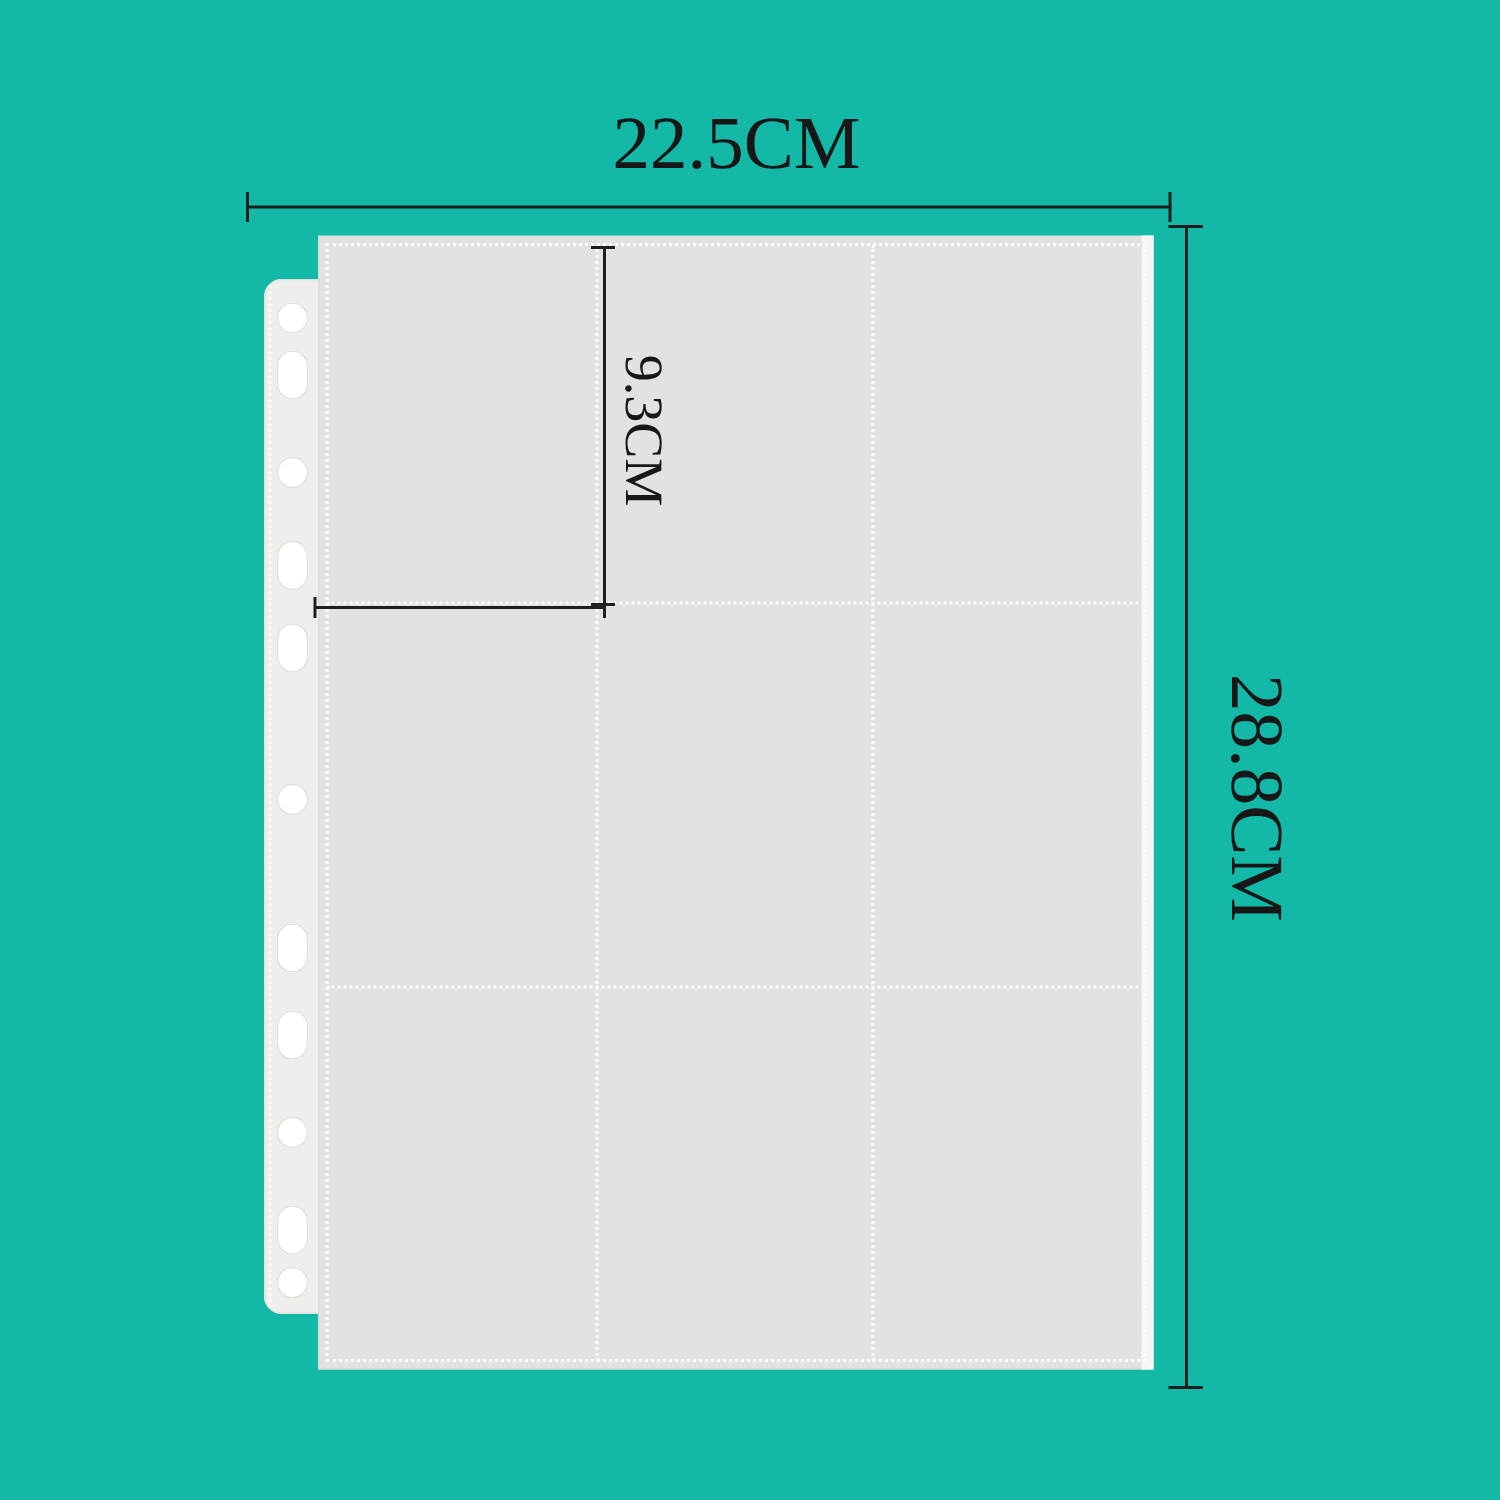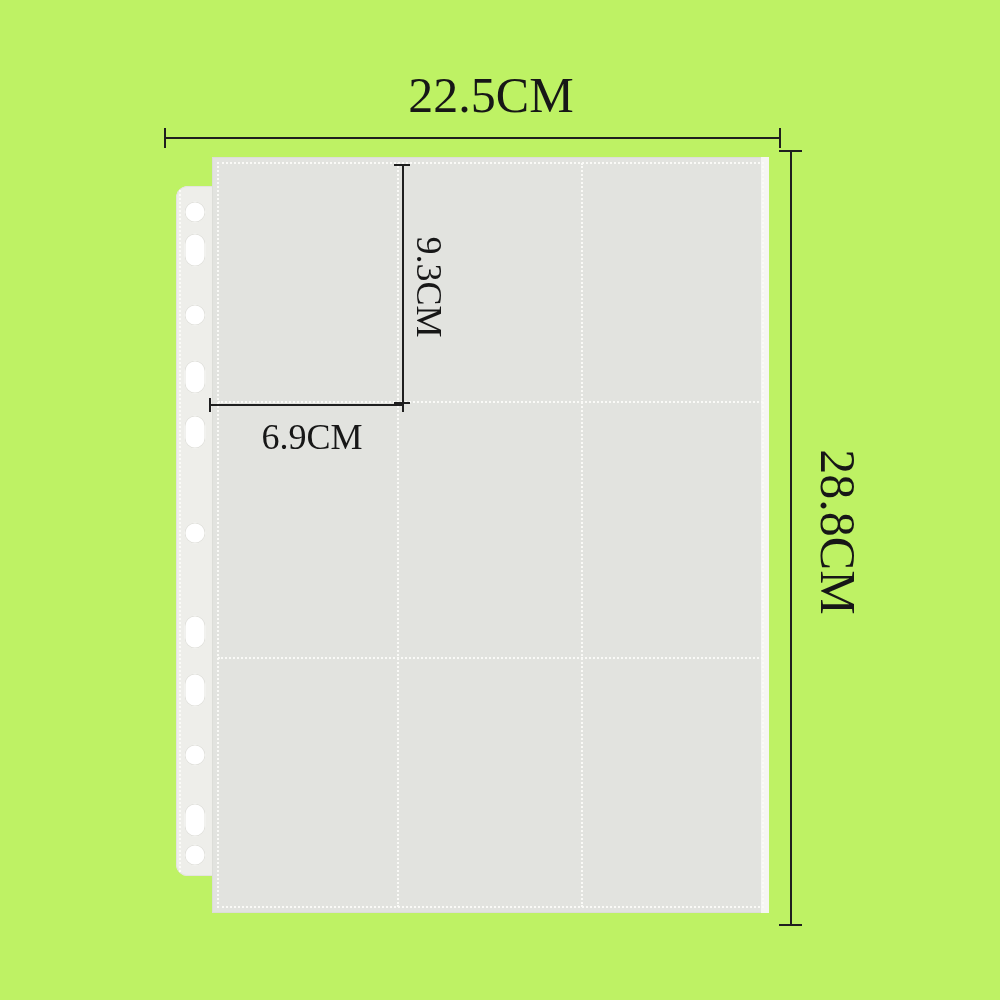--- a/index.html
+++ b/index.html
@@ -2,21 +2,21 @@
 <html><head>
 <meta charset="utf-8">
 <style>
   html, body { margin: 0; padding: 0; }
   body { font-family: "Liberation Serif", "DejaVu Serif", serif; }
 
   .canvas {
     position: relative;
     width: 1000px;
     height: 1000px;
-    background: #bef264;
+    background: #14b8a6;
     overflow: hidden;
   }
 
   
   .strip {
     position: absolute;
     left: 176px; top: 186px;
     width: 38px; height: 690px;
     background: #eeeeea;
     border-radius: 12px 0 0 12px;
@@ -154,18 +154,17 @@
   <div class="dim-label label-page-height">28.8CM</div>
   <div class="dline dim-height-line"></div>
   <div class="tick dim-height-tick-top"></div>
   <div class="tick dim-height-tick-bottom"></div>
 
   <div class="dim-label label-pocket-height">9.3CM</div>
   <div class="dline dim-pocket-h-line"></div>
   <div class="tick dim-pocket-h-tick-top"></div>
   <div class="tick dim-pocket-h-tick-bot"></div>
 
-  <div class="dim-label label-pocket-width">6.9CM</div>
   <div class="dline dim-pocket-w-line"></div>
   <div class="tick dim-pocket-w-tick-l"></div>
   <div class="tick dim-pocket-w-tick-r"></div>
 
 </div>
 
 </body></html>

